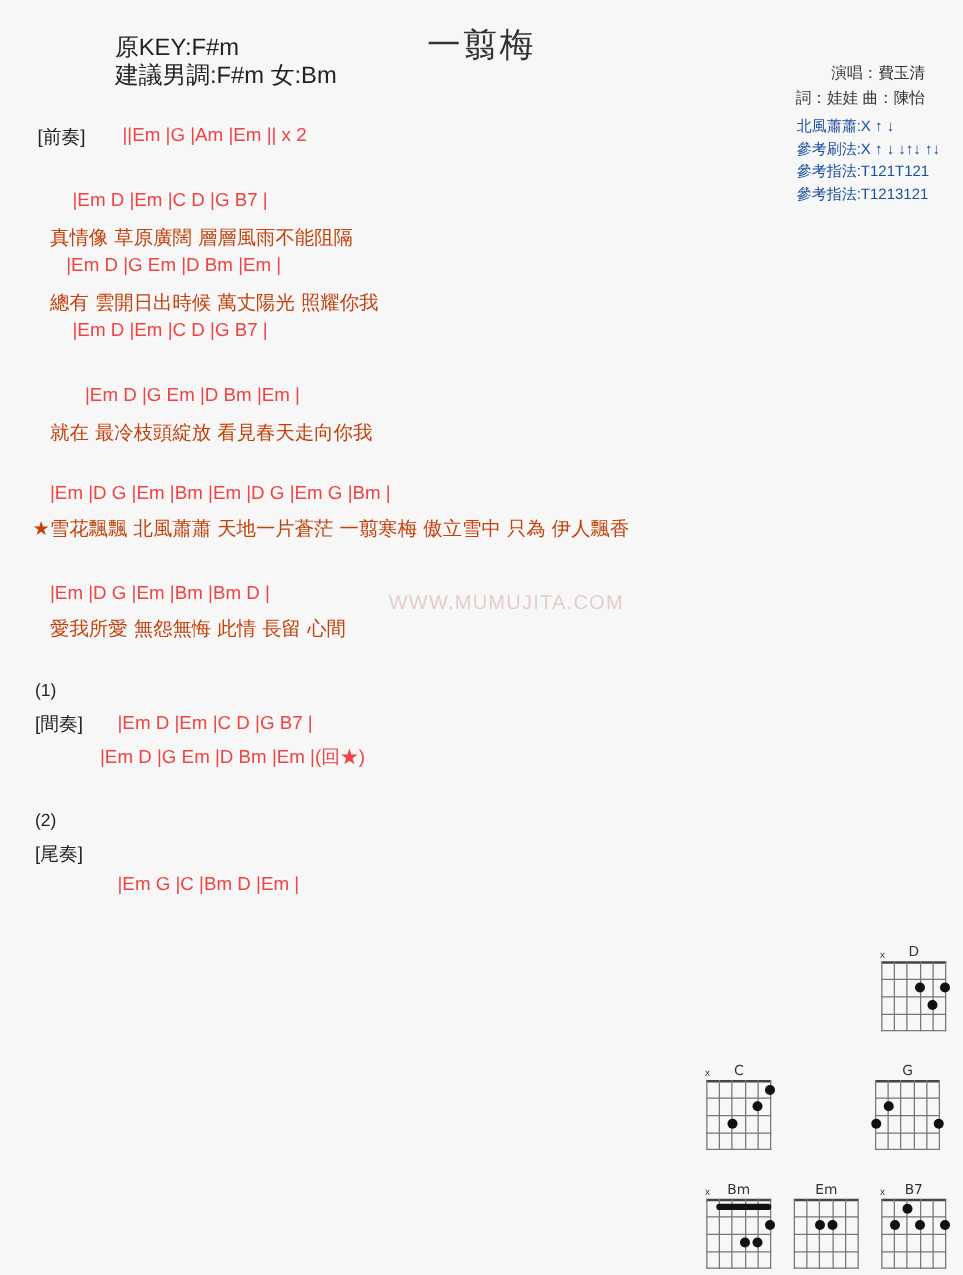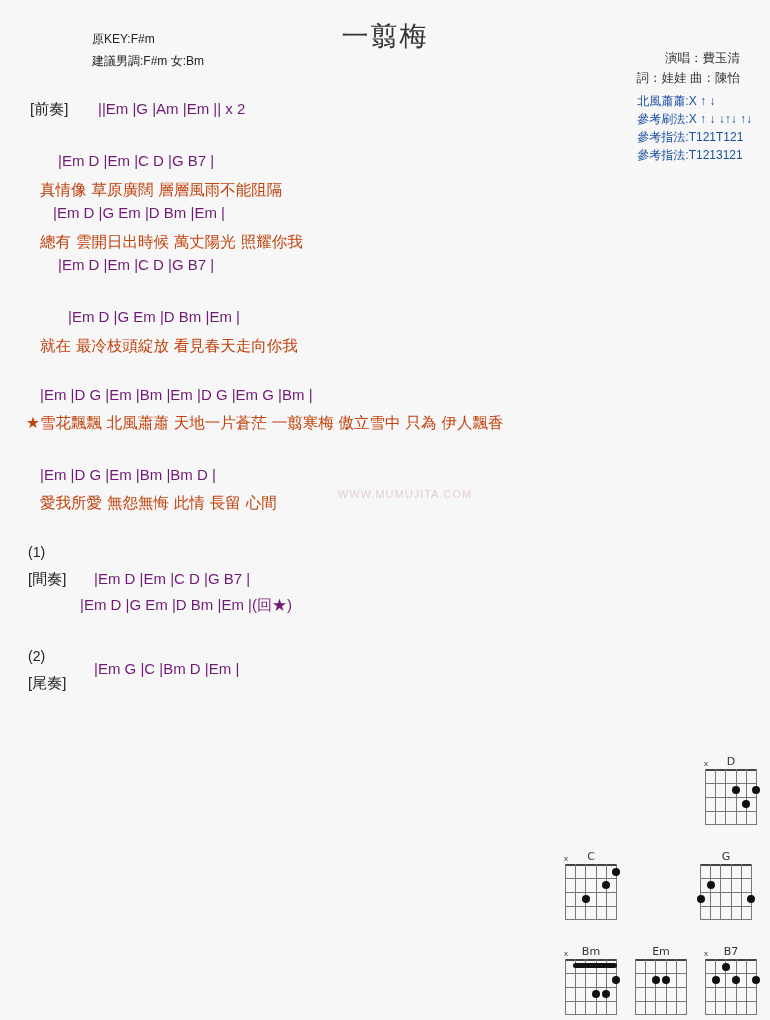--- a/index.html
+++ b/index.html
@@ -14,47 +14,47 @@
   }
   .page { position: relative; width:770px; height:1020px; }
 
   .title {
     position:absolute; top:18px; left:0; width:770px;
     text-align:center;
     font-size:27px; letter-spacing:2px; color:#333;
     font-family:"DejaVu Sans", sans-serif;
   }
 
-  .keyinfo { position:absolute; left:92px; top:28px; font-size:12px; color:#222; line-height:22px; }
+  .keyinfo { position:absolute; left:92px; top:28px; font-size:19px; color:#222; line-height:22px; }
   .keyinfo div { white-space:nowrap; }
 
   .credits { position:absolute; right:30px; top:48px; text-align:right; font-size:12.5px; color:#333; line-height:20px; }
 
   .strum { position:absolute; right:18px; top:92px; font-size:12px; color:#1a4fa0; line-height:18px; }
 
   .sheet { position:absolute; left:0; top:0; width:770px; height:1020px; }
 
   .row { position:absolute; white-space:nowrap; font-size:15px; }
-  .chordline { color:#701a75; font-family:"Liberation Sans", sans-serif; letter-spacing:0px; }
+  .chordline { color:#ef4444; font-family:"Liberation Sans", sans-serif; letter-spacing:0px; }
   .lyricline { color:#c2410c; font-family:"DejaVu Sans", sans-serif; font-size:15.5px; }
   .section { color:#222; font-size:15px; }
   .marker { color:#222; font-size:14px; }
 
   .wm {
     position:absolute; left:300px; top:470px;
     width:210px; text-align:center;
     opacity:0.45;
     pointer-events:none;
   }
   .wm .wm-main {
     font-size:34px; color:#d98a8a; font-family:"DejaVu Sans", sans-serif;
     letter-spacing:3px; font-weight:bold;
   }
   .wm .wm-sub {
-    font-size:11px; color:#cf9a9a; letter-spacing:1px; margin-top:18px;
+    font-size:16px; color:#cf9a9a; letter-spacing:1px; margin-top:4px;
   }
 
   
   .diagrams { position:absolute; left:520px; top:755px; width:240px; height:260px; }
   .chordbox { position:absolute; width:62px; }
   .chordbox .cname { text-align:center; font-size:11px; color:#333; margin-bottom:1px; font-family:"DejaVu Sans", sans-serif;}
   .grid { position:relative; width:52px; height:56px; margin:0 auto; }
   .grid .nut { position:absolute; left:0; top:0; width:52px; height:2px; background:#444; }
   .grid .vline { position:absolute; top:0; width:1px; height:56px; background:#777; }
   .grid .hline { position:absolute; left:0; width:52px; height:1px; background:#777; }
@@ -108,21 +108,21 @@
     <div class="row chordline" style="left:40px; top:466px;text-align:right;">|Em          |D     G    |Em    |Bm    |Bm    D   |</div>
     <div class="row lyricline" style="left:40px; top:493px;">愛我所愛   無怨無悔   此情   長留  心間</div>
 
     <div class="row marker" style="left:28px; top:544px;">(1)</div>
     <div class="row section" style="left:28px; top:570px;">[間奏]</div>
     <div class="row chordline" style="left:94px; top:570px;">|Em    D   |Em        |C       D      |G     B7     |</div>
     <div class="row chordline" style="left:80px; top:596px;">|Em    D   |G    Em     |D   Bm     |Em    |(回★)</div>
 
     <div class="row marker" style="left:28px; top:648px;">(2)</div>
     <div class="row section" style="left:28px; top:674px;">[尾奏]</div>
-    <div class="row chordline" style="left:94px; top:660px;text-align:right;">|Em    G    |C     |Bm    D    |Em     |</div>
+    <div class="row chordline" style="left:94px; top:699px;text-align:right;">|Em    G    |C     |Bm    D    |Em     |</div>
   </div>
 
   <div class="wm">
     <div class="wm-sub">WWW.MUMUJITA.COM</div>
   </div>
 
   <div class="diagrams">
 
 
     <div class="chordbox" style="left:180px; top:0px;">

